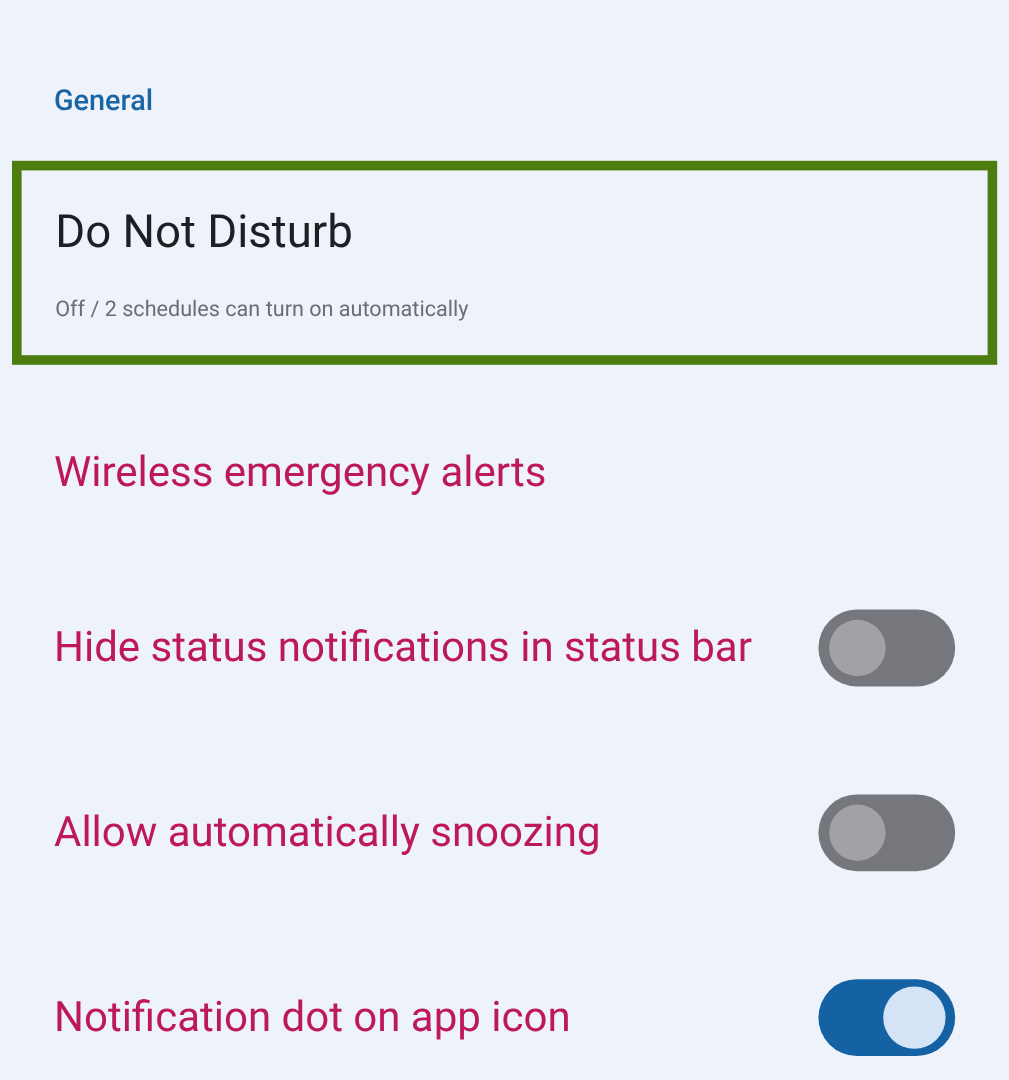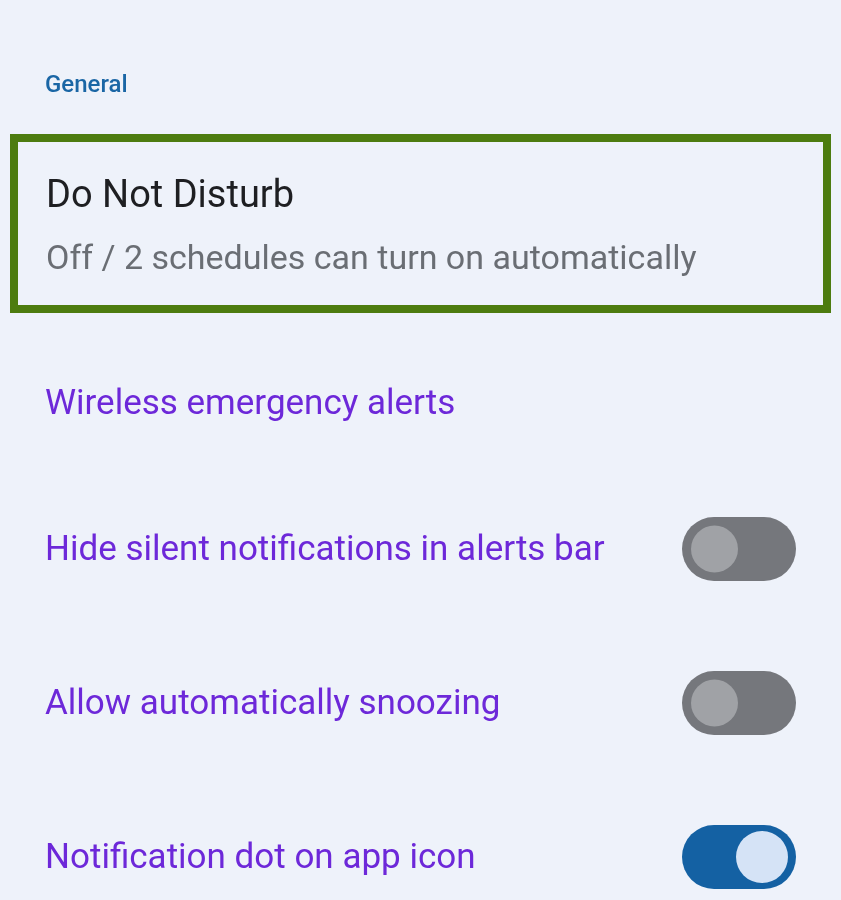--- a/index.html
+++ b/index.html
@@ -34,36 +34,36 @@
       display: flex;
       align-items: center;
       justify-content: space-between;
       margin-bottom: 38px;
     }
     .item-text {
       flex: 1;
       padding-right: 20px;
     }
     .item-title {
-      color: #6d28d9;
+      color: #be185d;
       font-size: 35px;
       font-weight: 400;
       line-height: 1.35;
     }
     .item-title-large {
       color: #1e1f22;
       font-size: 38px;
       font-weight: 400;
       line-height: 1.3;
     }
     .item-subtitle {
       color: #6a6e74;
-      font-size: 34px;
+      font-size: 18px;
       font-weight: 400;
-      margin-top: 18px;
+      margin-top: 28px;
     }
     .toggle {
       width: 114px;
       height: 64px;
       border-radius: 32px;
       position: relative;
       flex-shrink: 0;
       cursor: pointer;
     }
     .toggle.off {
@@ -105,21 +105,21 @@
   </div>
 
   <div class="item">
     <div class="item-text">
       <div class="item-title">Wireless emergency alerts</div>
     </div>
   </div>
 
   <div class="item">
     <div class="item-text">
-      <div class="item-title">Hide silent notifications in alerts bar</div>
+      <div class="item-title">Hide status notifications in status bar</div>
     </div>
     <div class="toggle off">
       <div class="toggle-thumb"></div>
     </div>
   </div>
 
   <div class="item">
     <div class="item-text">
       <div class="item-title">Allow automatically snoozing</div>
     </div>

